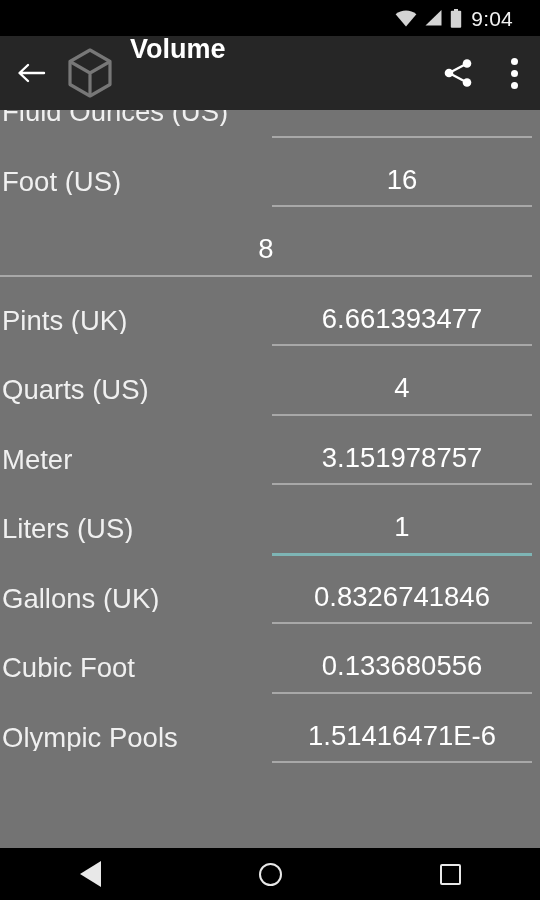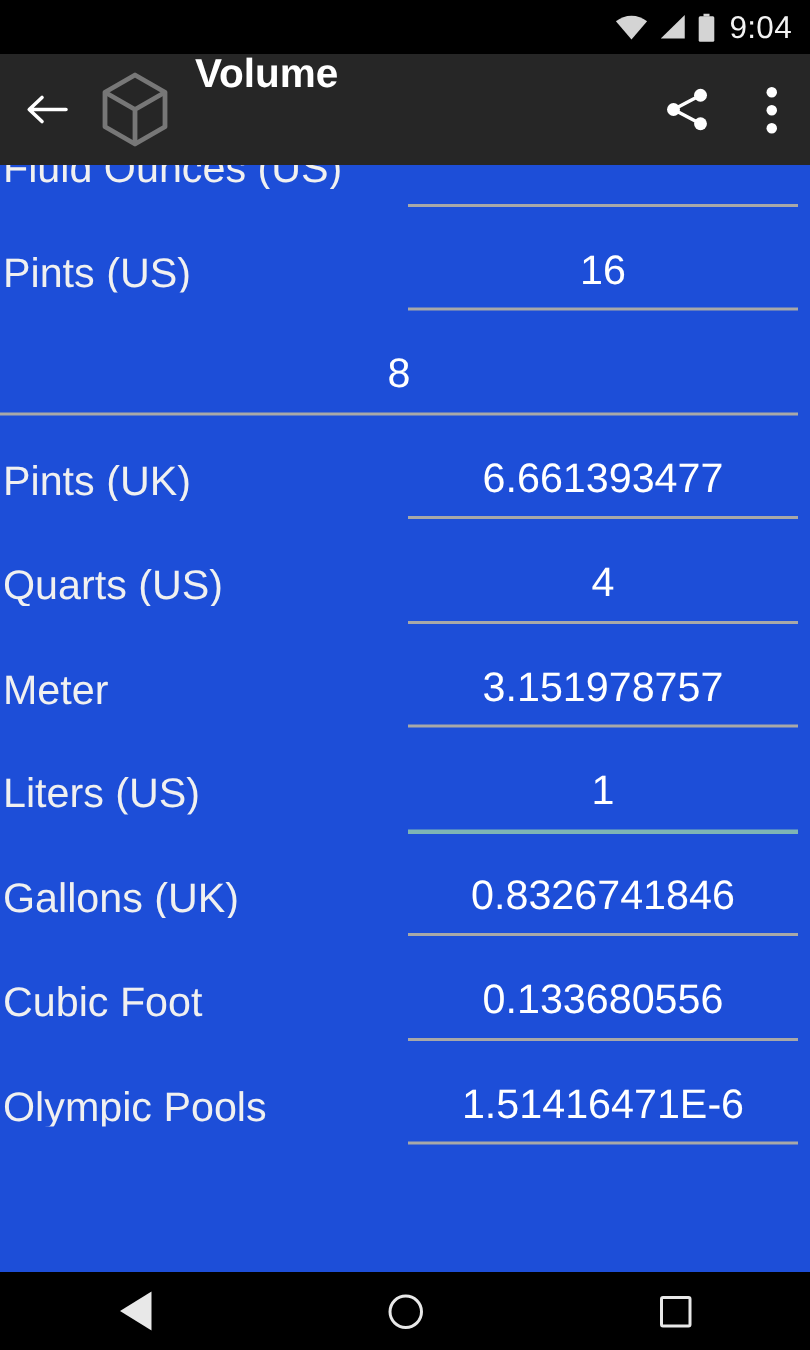--- a/index.html
+++ b/index.html
@@ -8,21 +8,21 @@
     background:#000;
     font-family:"Liberation Sans","DejaVu Sans",sans-serif;
     overflow:hidden;
   }
   #app { position:relative; width:540px; height:900px; background:#303030; }
 
   
   .statusbar{
     position:absolute; top:0; left:0; width:540px; height:36px;
     background:#000; display:flex; align-items:center;
-    justify-content:flex-end; padding-right:12px;
+    justify-content:flex-end; padding-right:27px;
   }
   .sb-icons{ display:flex; align-items:center; gap:7px; }
   .sb-time{
     color:#f2f2f2; font-size:21px; font-weight:400;
     margin-left:9px; letter-spacing:.2px; line-height:1;
   }
 
   
   .toolbar{
     position:absolute; top:36px; left:0; width:540px; height:74px;
@@ -36,21 +36,21 @@
   }
   .tb-spacer{ flex:1 1 auto; }
   .tb-share{ width:60px; height:74px; display:flex; align-items:center; justify-content:center; }
   .tb-more{ width:52px; height:74px; display:flex; align-items:center; justify-content:center; }
   .dot{ width:7px; height:7px; border-radius:50%; background:#fff; }
   .dots{ display:flex; flex-direction:column; gap:5px; align-items:center; }
 
   
   .list-clip{
     position:absolute; top:110px; left:0; width:540px; height:738px;
-    overflow:hidden; background:#1d4ed8;
+    overflow:hidden; background:#737373;
   }
   .list-inner{ position:absolute; top:-34px; left:0; width:540px; }
 
   .row{
     position:relative; height:69.5px; width:540px;
     display:flex; align-items:flex-start;
   }
   .row-label{
     width:272px; flex:0 0 272px;
     color:#f0f0f0; font-size:27.5px; line-height:1;
@@ -146,21 +146,21 @@
 
   <div class="list-clip">
     <div class="list-inner" id="rows">
         <div class="row">
           <div class="row-label">Fluid Ounces (US)</div>
           <div class="row-field">
             <div class="row-underline"></div>
           </div>
         </div>
         <div class="row">
-          <div class="row-label">Pints (US)</div>
+          <div class="row-label">Foot (US)</div>
           <div class="row-field">
             <div class="row-value">16</div>
             <div class="row-underline"></div>
           </div>
         </div>
         <div class="row">
           <div class="row-field">
             <div class="row-value">8</div>
             <div class="row-underline"></div>
           </div>

